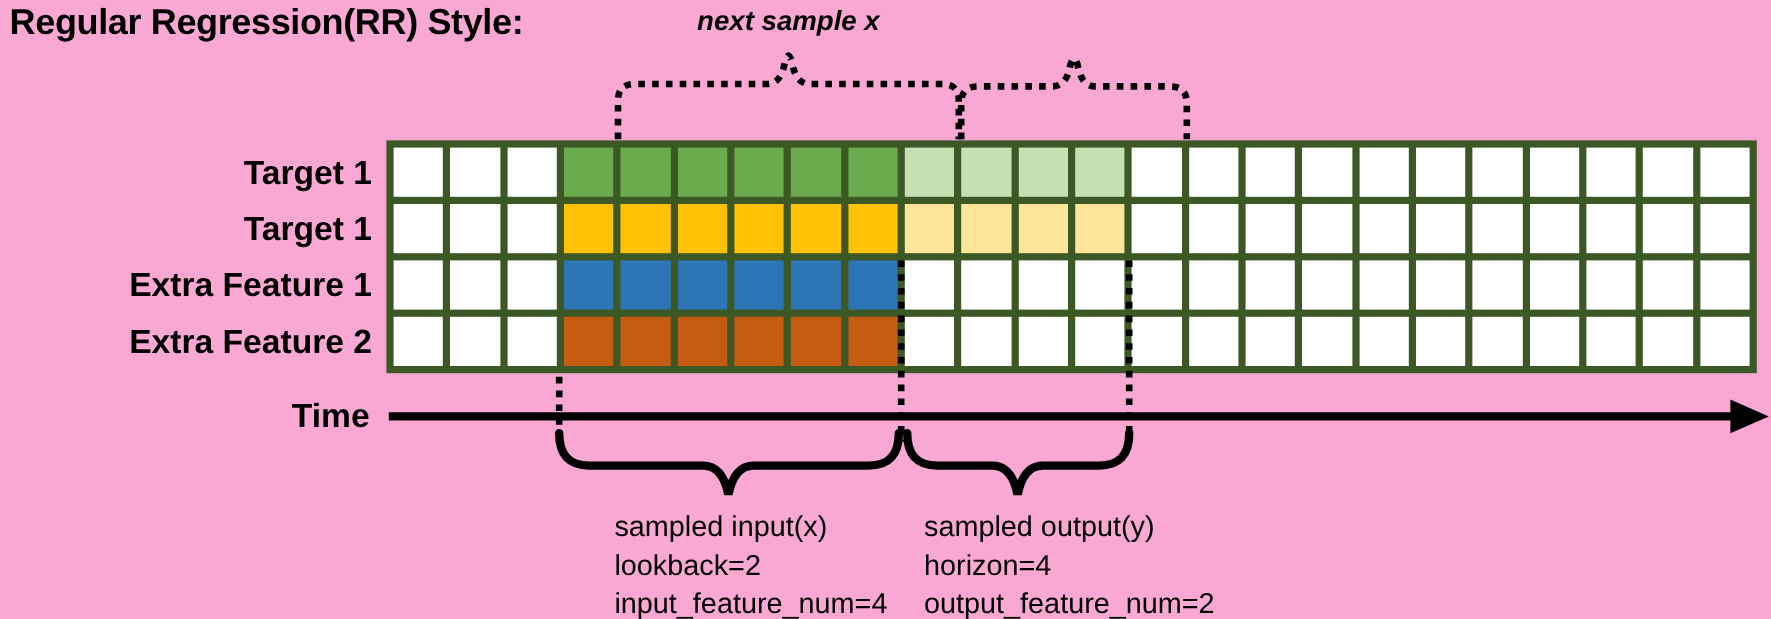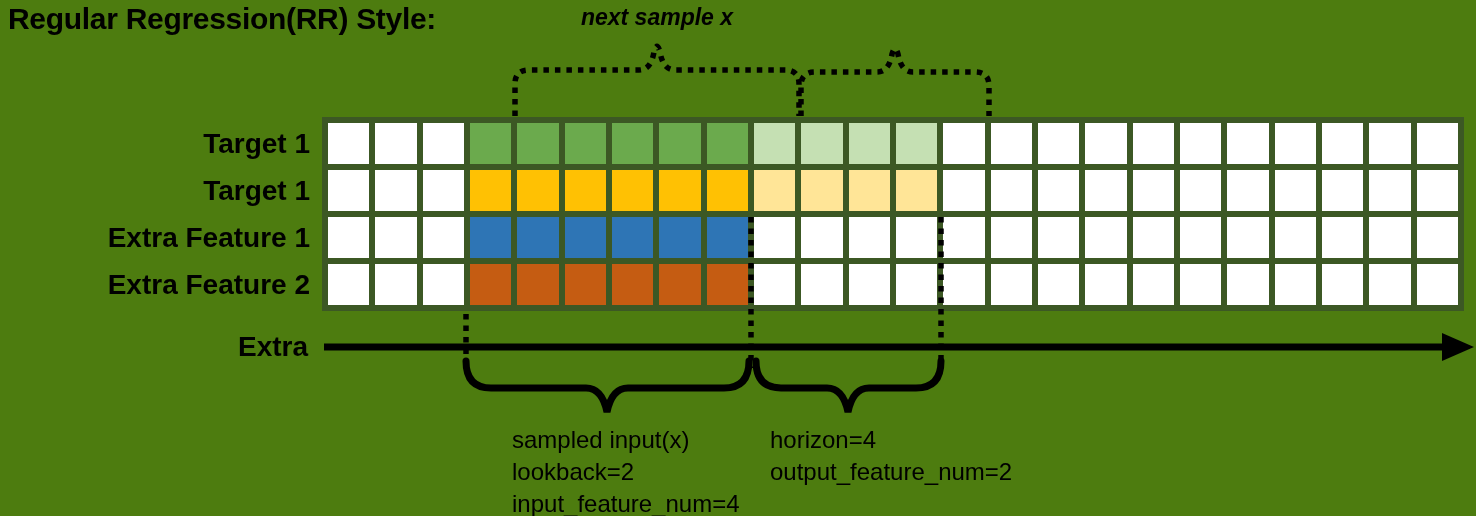--- a/index.html
+++ b/index.html
@@ -1,19 +1,19 @@
 <!DOCTYPE html>
 <html><head>
 <meta charset="utf-8">
 <style>
   html,body{margin:0;padding:0;background:#fff;}
   #canvas{
     position:relative;
     width:1476px;height:516px;
-    background:#4d7c0f;
+    background:#f9a8d4;
     font-family:"Liberation Sans", sans-serif;
     color:#000;
     overflow:hidden;
   }
   .title{
     position:absolute;left:8px;top:2px;
     font-size:30px;font-weight:bold;letter-spacing:-0.3px;
     white-space:nowrap;
   }
   .next-label{
@@ -166,21 +166,21 @@
       <div class="cell" style="background: rgb(255, 255, 255);"></div>
       <div class="cell" style="background: rgb(255, 255, 255);"></div>
       <div class="cell" style="background: rgb(255, 255, 255);"></div>
       <div class="cell" style="background: rgb(255, 255, 255);"></div>
       <div class="cell" style="background: rgb(255, 255, 255);"></div>
       <div class="cell" style="background: rgb(255, 255, 255);"></div>
       <div class="cell" style="background: rgb(255, 255, 255);"></div>
       <div class="cell" style="background: rgb(255, 255, 255);"></div>
     </div>
 
-  <div class="time-label">Extra</div>
+  <div class="time-label">Time</div>
 
   <svg class="overlay" width="1476" height="516" viewBox="0 0 1476 516">
 
     <g>
       <line x1="324" y1="347" x2="1446" y2="347" stroke="#000" stroke-width="7"></line>
       <polygon points="1442,333 1474,347 1442,361" fill="#000"></polygon>
     </g>
 
     <path d="M515,116 V84 Q515,70 529,70 H639 Q651,70 654,52 Q657,41 660,52 Q663,70 675,70 H785 Q799,70 799,84 V116" fill="none" stroke="#000" stroke-width="5.5" stroke-dasharray="5.5 6"></path>
 
@@ -195,17 +195,18 @@
     <path d="M756,361 Q756,388 781,388 H827 Q843,388 848,412 Q853,388 869,388 H916 Q941,388 941,361" fill="none" stroke="#000" stroke-width="7" stroke-linecap="round"></path>
   </svg>
 
   <div class="caption" id="caption-input">
     <div>sampled input(x)</div>
     <div>lookback=2</div>
     <div>input_feature_num=4</div>
   </div>
 
   <div class="caption" id="caption-output">
+    <div>sampled output(y)</div>
     <div>horizon=4</div>
     <div>output_feature_num=2</div>
   </div>
 
 </div>
 
 </body></html>

